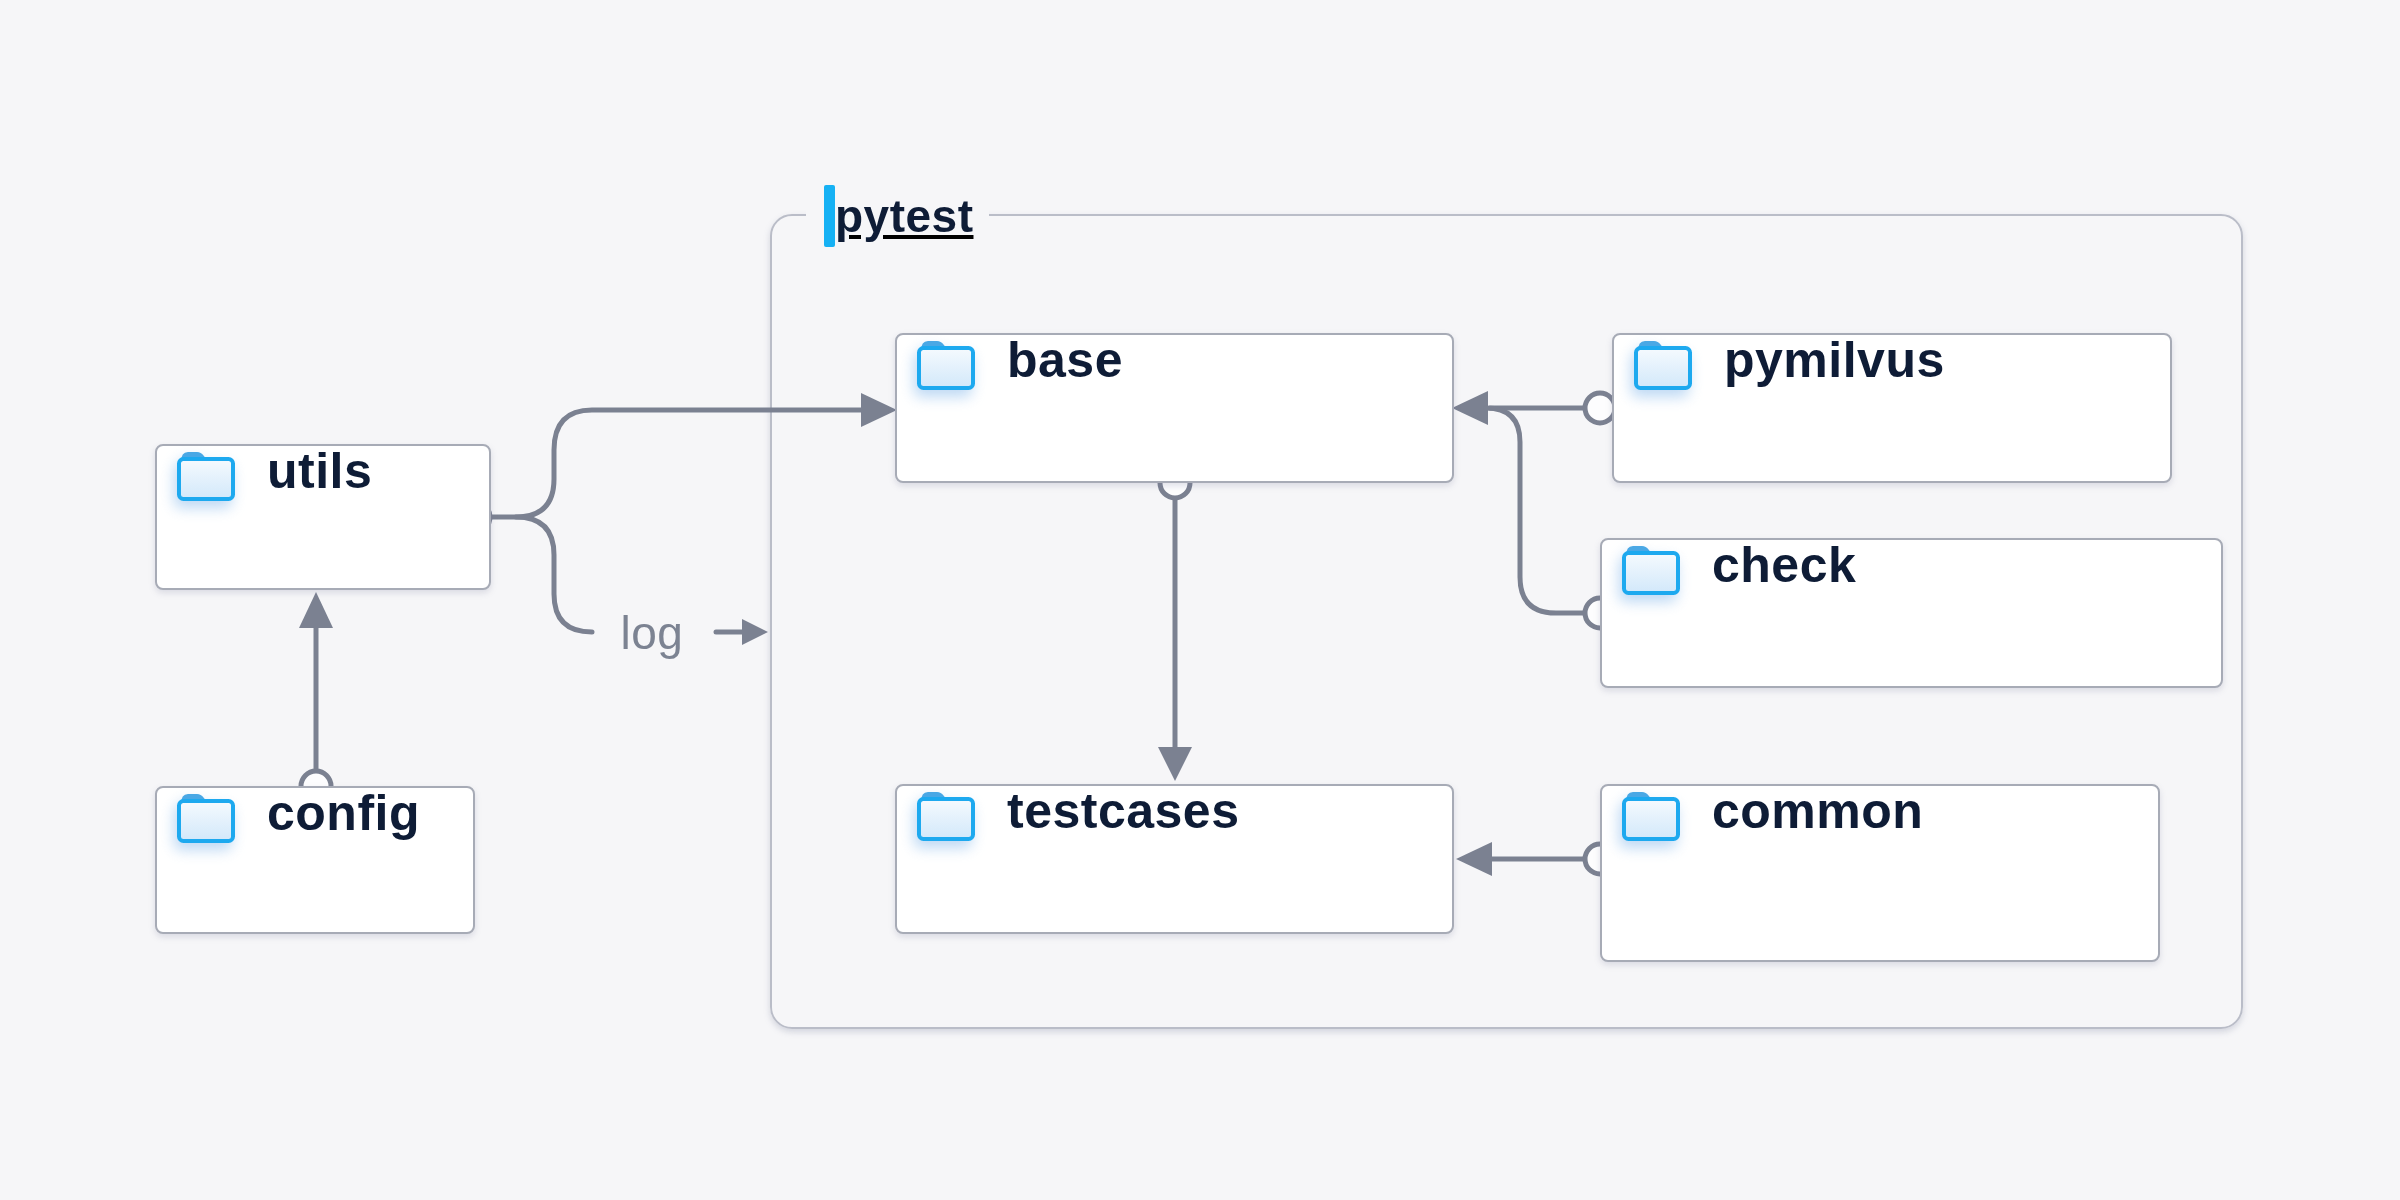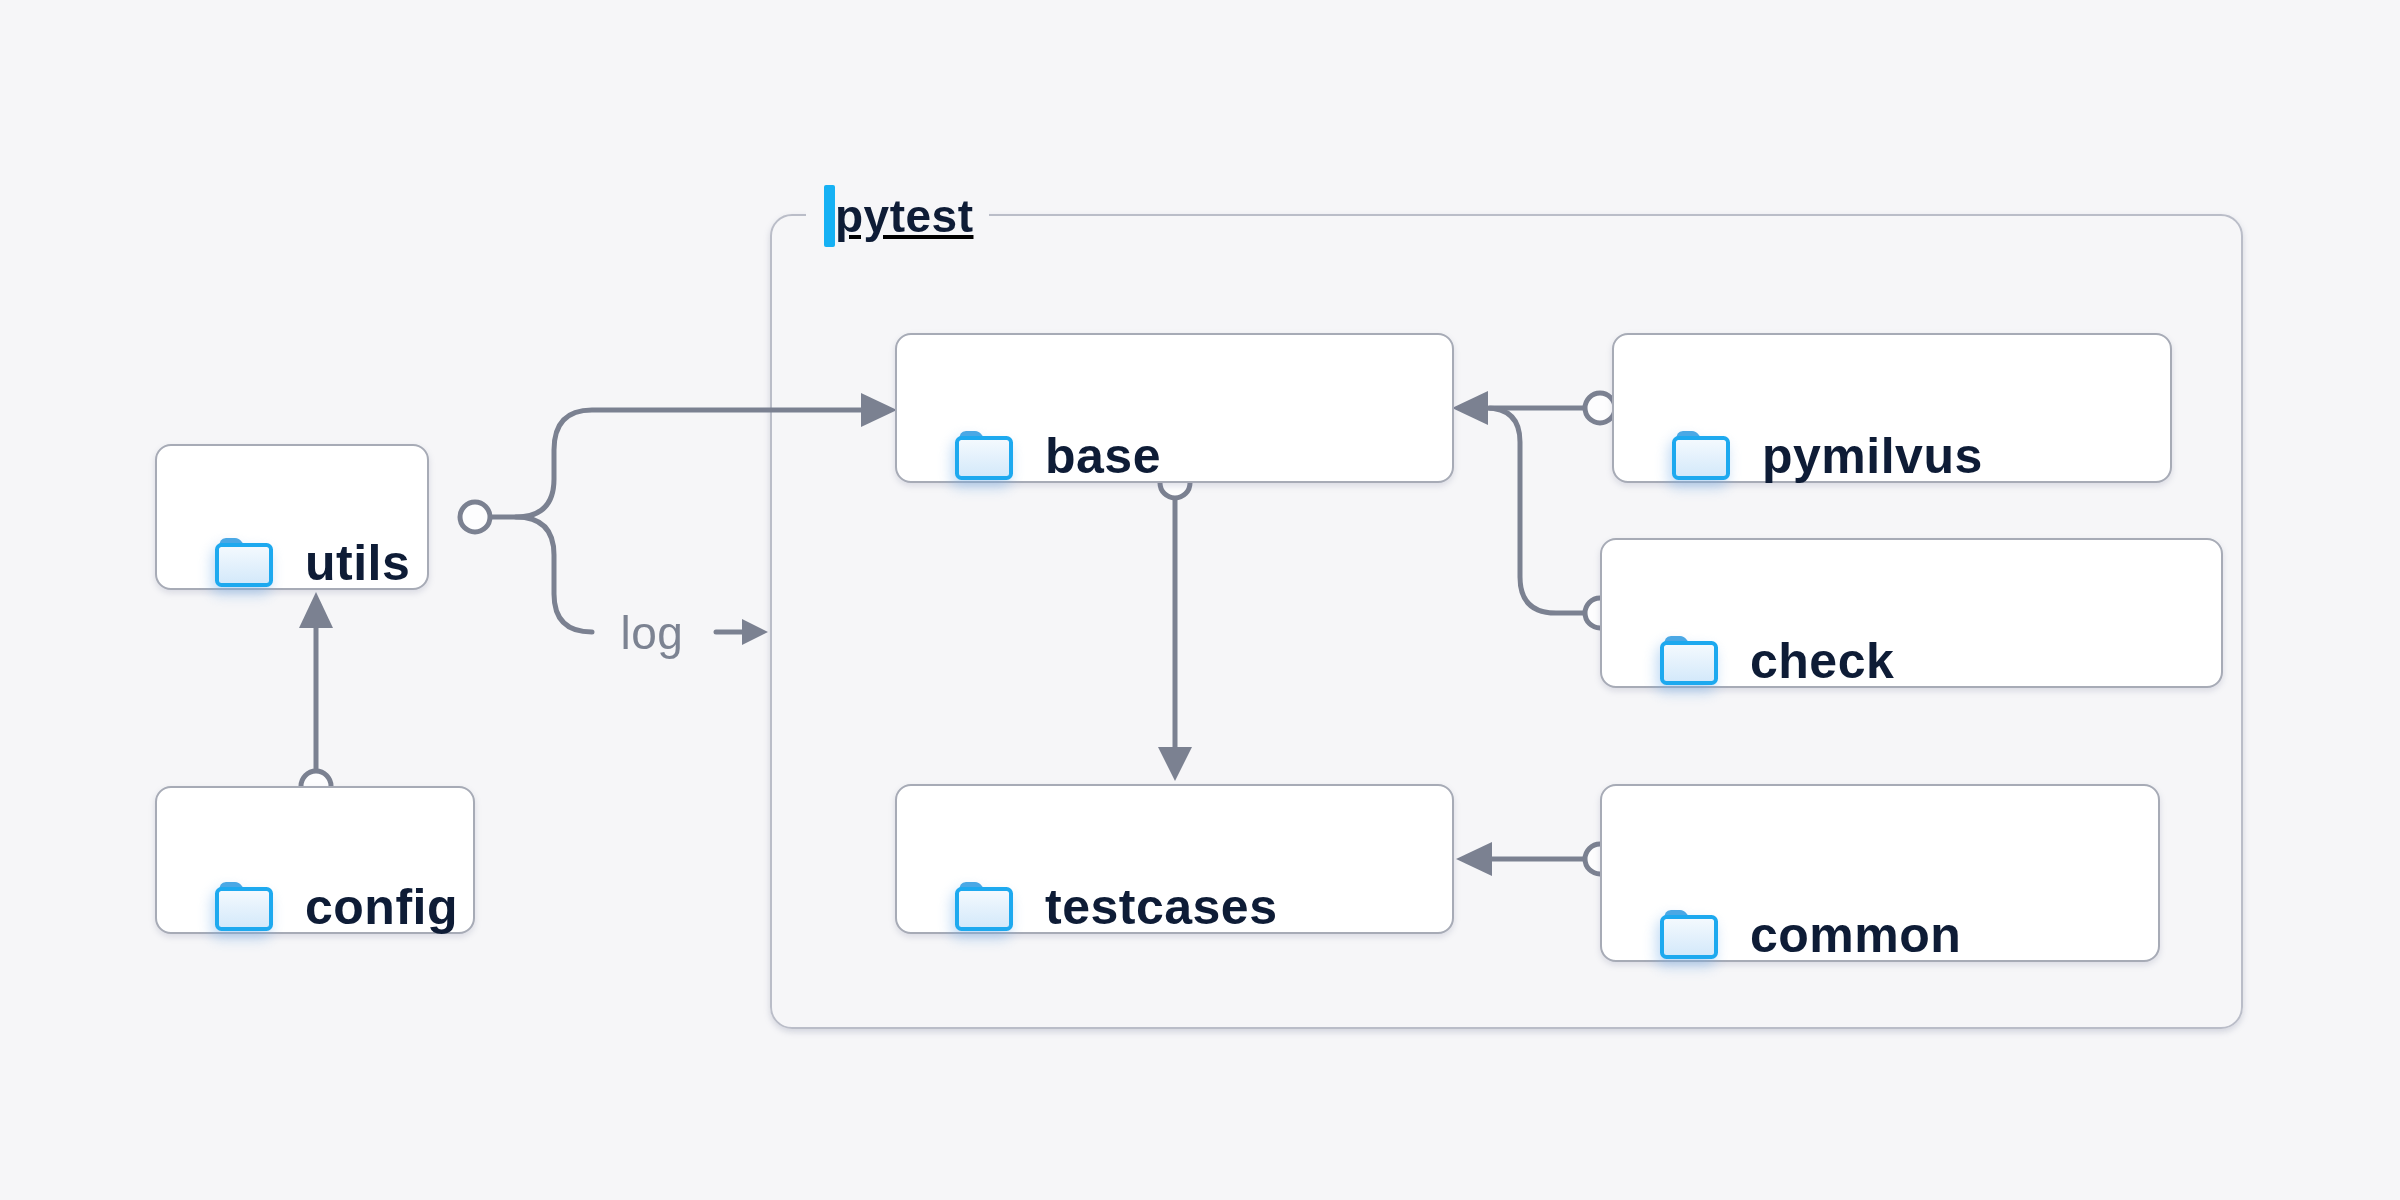--- a/index.html
+++ b/index.html
@@ -33,35 +33,35 @@
   }
   .accent-bar{width:11px;height:62px;background:var(--accent);border-radius:2px;}
   .group-label-text{
     font-size:46px;font-weight:600;color:var(--navy);letter-spacing:0.5px;
     line-height:1;
   }
 
   
   .node{
     position:absolute;background:#ffffff;
-    border:2px solid var(--box-border);border-radius:16px;
-    display:flex;align-items:flex-end;gap:30px;padding-left:56px;
+    border:2px solid var(--box-border);border-radius:8px;
+    display:flex;align-items:flex-start;gap:30px;padding-left:18px;
     box-sizing:border-box;
     box-shadow:0 3px 6px rgba(120,125,155,0.22);
   }
   .node-label{
     font-size:50px;font-weight:600;color:var(--navy);letter-spacing:0.5px;
     line-height:1;white-space:nowrap;
   }
   .folder-icon{
     width:62px;height:56px;flex:0 0 auto;
     filter:drop-shadow(-3px 7px 7px rgba(110,170,230,0.45));
   }
 
-  #node-utils    {left:155px; top:444px; width:274px; height:146px;}
+  #node-utils    {left:155px; top:444px; width:336px; height:146px;}
   #node-config   {left:155px; top:786px; width:320px; height:148px;}
   #node-base     {left:895px; top:333px; width:559px; height:150px;}
   #node-pymilvus {left:1600px;top:333px; width:560px; height:150px;margin-left:12px;}
   #node-check    {left:1600px;top:538px; width:623px; height:150px;}
   #node-testcases{left:895px; top:784px; width:559px; height:150px;}
   #node-common   {left:1600px;top:784px; width:560px; height:178px;}
 
   
   .log-label{
     position:absolute;left:602px;top:603px;width:100px;height:60px;

